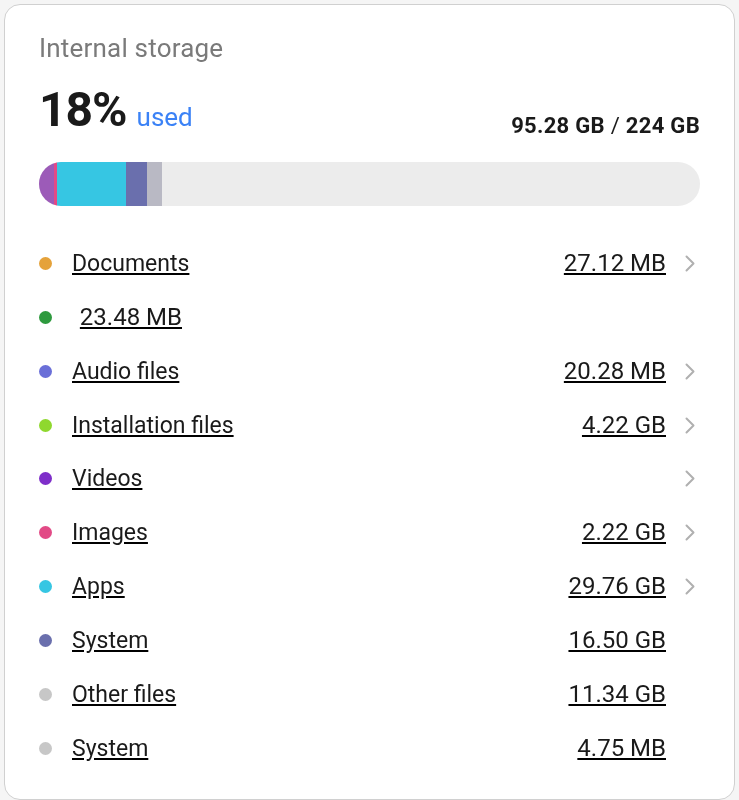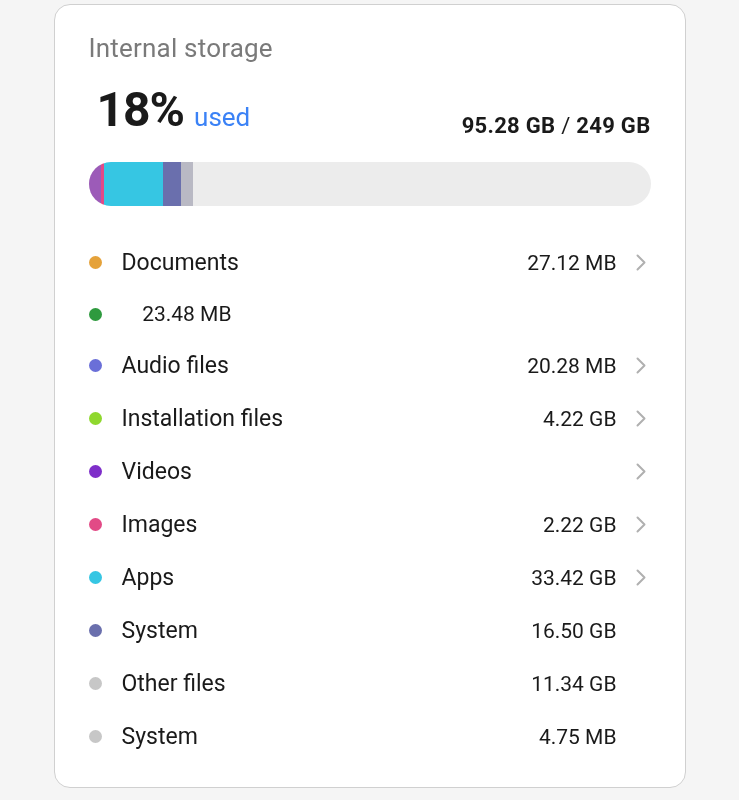--- a/index.html
+++ b/index.html
@@ -9,21 +9,21 @@
     }
     body {
       font-family: -apple-system, BlinkMacSystemFont, 'Segoe UI', Roboto, Helvetica, Arial, sans-serif;
       background: #f5f5f5;
       display: flex;
       justify-content: center;
       align-items: flex-start;
       padding: 4px;
     }
     .card {
-      width: 632px;
+      width: 731px;
       background: #ffffff;
       border: 1px solid #d0d0d0;
       border-radius: 16px;
       padding: 28px 34px 24px 34px;
     }
     .title {
       font-size: 26px;
       color: #7a7a7a;
       font-weight: 400;
       margin-bottom: 18px;
@@ -32,21 +32,20 @@
     .summary-row {
       display: flex;
       justify-content: space-between;
       align-items: flex-end;
       margin-bottom: 24px;
     }
     .percent-block {
       display: flex;
       align-items: baseline;
       gap: 10px;
-      margin-left: 8px;
     }
     .percent {
       font-size: 48px;
       font-weight: 700;
       color: #1a1a1a;
       letter-spacing: -1px;
     }
     .used-label {
       font-size: 26px;
       color: #3b82f6;
@@ -71,41 +70,42 @@
       overflow: hidden;
       display: flex;
       margin-bottom: 30px;
     }
     .seg {
       height: 100%;
     }
     .categories {
       display: flex;
       flex-direction: column;
+      text-decoration: underline;
     }
     .cat-row {
       display: flex;
       align-items: center;
       padding: 13px 0;
     }
     .dot {
       width: 13px;
       height: 13px;
       border-radius: 50%;
       margin-right: 20px;
       flex-shrink: 0;
     }
     .cat-name {
       font-size: 23px;
       color: #1a1a1a;
       font-weight: 400;
       flex: 1;
     }
     .cat-size {
-      font-size: 21px;
+      font-size: 24px;
       color: #1a1a1a;
       font-weight: 400;
       margin-right: 14px;
       min-width: 110px;
       text-align: right;
     }
     .chevron {
       width: 20px;
       display: flex;
       justify-content: center;
@@ -126,21 +126,21 @@
 <div class="card">
 
   <div class="title">Internal storage</div>
 
   <div class="summary-row">
     <div class="percent-block">
       <span class="percent">18%</span>
       <span class="used-label">used</span>
     </div>
     <div class="capacity">
-      <span class="used-amount">95.28 GB</span><span> / </span><span class="total-amount">249 GB</span>
+      <span class="used-amount">95.28 GB</span><span> / </span><span class="total-amount">224 GB</span>
     </div>
   </div>
 
   <div class="bar" id="bar">
       <div class="seg" style="background: rgb(156, 91, 184); width: 2.2%;"></div>
       <div class="seg" style="background: rgb(226, 74, 134); width: 0.5%;"></div>
       <div class="seg" style="background: rgb(54, 198, 227); width: 10.5%;"></div>
       <div class="seg" style="background: rgb(106, 111, 173); width: 3.2%;"></div>
       <div class="seg" style="background: rgb(185, 185, 196); width: 2.2%;"></div>
     </div>
@@ -196,21 +196,21 @@
         <span class="cat-size">2.22 GB</span>
         <span class="chevron">
           <svg viewBox="0 0 10 17" fill="none" stroke="currentColor" stroke-width="2" stroke-linecap="round" stroke-linejoin="round">
             <polyline points="1.5,1.5 8.5,8.5 1.5,15.5"></polyline>
           </svg>
         </span>
       </div>
       <div class="cat-row">
         <span class="dot" style="background: rgb(54, 198, 227);"></span>
         <span class="cat-name">Apps</span>
-        <span class="cat-size">33.42 GB</span>
+        <span class="cat-size">29.76 GB</span>
         <span class="chevron">
           <svg viewBox="0 0 10 17" fill="none" stroke="currentColor" stroke-width="2" stroke-linecap="round" stroke-linejoin="round">
             <polyline points="1.5,1.5 8.5,8.5 1.5,15.5"></polyline>
           </svg>
         </span>
       </div>
       <div class="cat-row">
         <span class="dot" style="background: rgb(106, 111, 173);"></span>
         <span class="cat-name">System</span>
         <span class="cat-size">16.50 GB</span>

